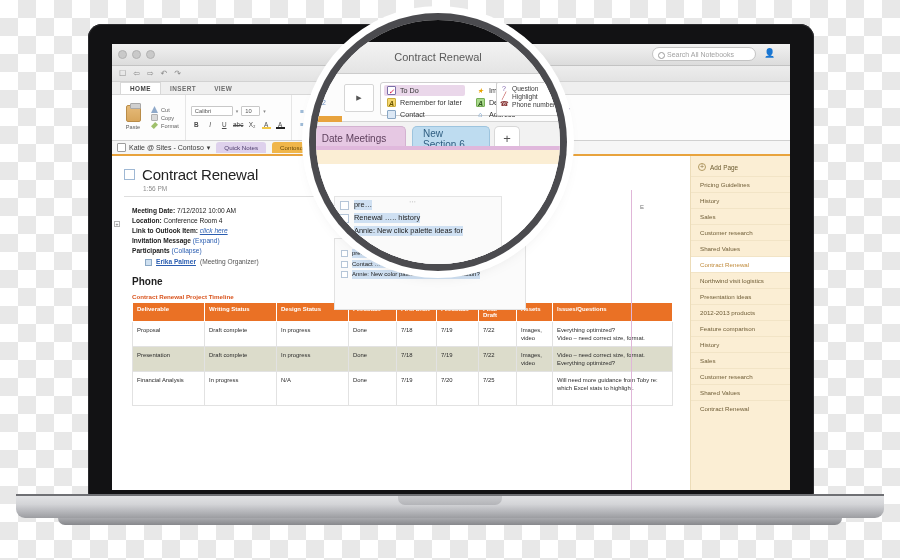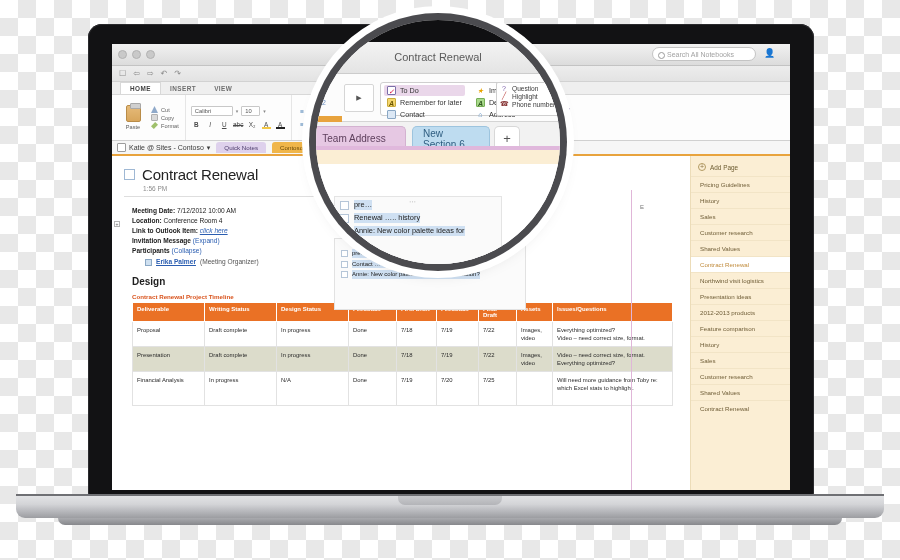--- a/index.html
+++ b/index.html
@@ -536,21 +536,21 @@
               <b>Participants</b>
               <span class="exp">(Collapse)</span>
             </div>
             <div class="part">
               <span class="pico"></span>
               <a href="#">Erika Palmer</a>
               <em>(Meeting Organizer)</em>
             </div>
           </div>
 
-          <div class="notes-h">Design</div>
+          <div class="notes-h">Phone</div>
 
           <div class="tbl-cap">Contract Renewal Project Timeline</div>
           <table class="timeline">
             <colgroup>
               <col style="width:72px">
                 <col style="width:72px">
                 <col style="width:72px">
               <col style="width:48px">
                 <col style="width:40px">
                 <col style="width:42px">
@@ -716,39 +716,39 @@
           <div class="lz-rrow">
             <span class="lz-rico" style="color:#8a3a3a">☎</span>
             <span>Phone number</span>
           </div>
         </div>
       </div>
 
       <div class="lz-orange"></div>
 
       <div class="lz-secbar">
-        <div class="lz-sec team">Team Address</div>
+        <div class="lz-sec team">Date Meetings</div>
         <div class="lz-sec news">New Section 6</div>
         <div class="lz-sec plus">+</div>
       </div>
       <div class="lz-secline"></div>
       <div class="lz-pagestrip"></div>
       <div class="lz-canvas"></div>
 
       <div class="lz-note">
         <div class="lz-nhandle">⋯</div>
         <div class="lz-nrow">
           <span class="lz-ncb"></span>
           <span class="lz-ntxt">pre…</span>
         </div>
         <div class="lz-nrow">
           <span class="lz-ncb"></span>
           <span class="lz-ntxt">Renewal ….. history</span>
         </div>
         <div class="lz-nrow">
           <span class="lz-ncb"></span>
-          <span class="lz-ntxt">Annie: New color palette ideas for</span>
+          <span class="lz-ntxt">Annie: New click palette ideas for</span>
         </div>
       </div>
     </div>
   </div>
 
 </div>
 
 </body></html>

